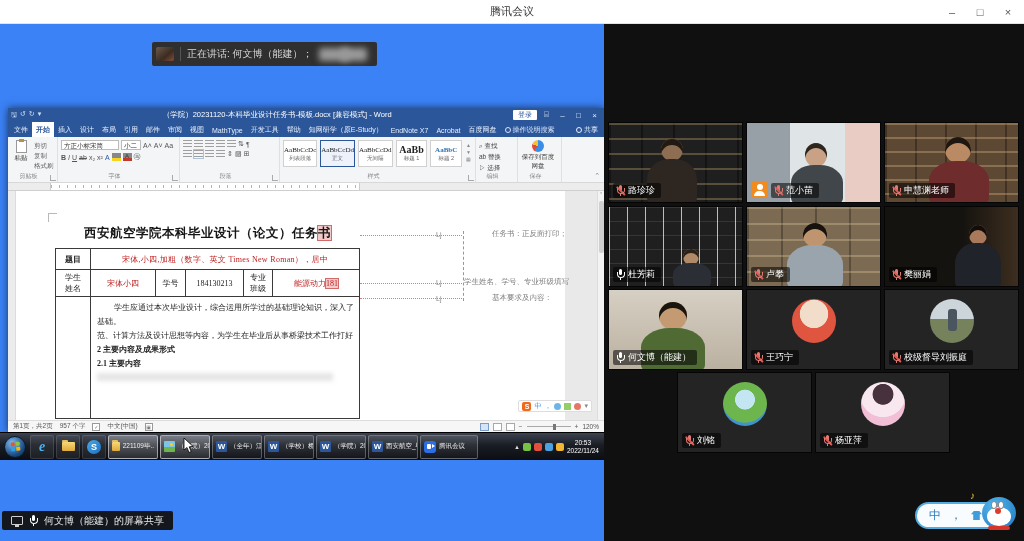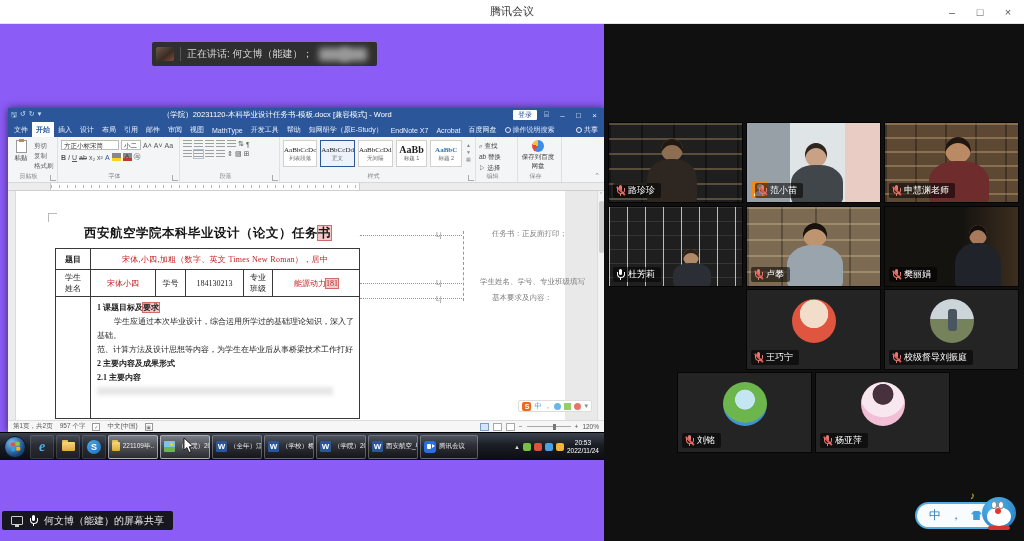--- a/index.html
+++ b/index.html
@@ -7,21 +7,21 @@
   body{font-family:"Liberation Sans",sans-serif;background:#000;overflow:hidden}
   #root{position:relative;width:1024px;height:541px;background:#141414;overflow:hidden}
 
   
   .titlebar{position:absolute;left:0;top:0;width:1024px;height:24px;background:#ffffff;border-bottom:1px solid #e4e4e4;display:flex;align-items:center;justify-content:center}
   .tm-title{font-size:11px;color:#333}
   .win-controls{position:absolute;right:2px;top:0;height:24px;display:flex}
   .wc{width:28px;height:24px;display:flex;align-items:center;justify-content:center;color:#555;font-size:11px;cursor:default}
 
   
-  .lp{position:absolute;left:0;top:24px;width:604px;height:517px;background:#8b5cf6}
+  .lp{position:absolute;left:0;top:24px;width:604px;height:517px;background:#3b82f6}
   .banner{position:absolute;left:152px;top:18px;height:24px;display:flex;align-items:center;gap:6px;background:#2f2f2f;border-radius:2px;padding:0 10px 0 4px}
   .banner-thumb{width:18px;height:14px;border-radius:2px;background:linear-gradient(140deg,#6e5a4a,#3a2c22 60%,#8a4a3a)}
   .banner-div{width:1px;height:14px;background:#555}
   .banner-text{font-size:10px;color:#d8d8d8;white-space:nowrap}
   .blurblob{height:13px;border-radius:2px;background:#9a9a9a;filter:blur(3px)}
 
   
   .ww{position:absolute;left:8px;top:84px;width:596px;height:324px;background:#fff;box-shadow:0 0 8px rgba(0,0,0,.6)}
   .ww-tb{height:14px;background:#2b579a;display:flex;align-items:center;color:#fff;font-size:8px;padding:0 3px;gap:3px}
   .qat{display:flex;gap:3px;color:#cfe0f8;font-size:7px}
@@ -392,40 +392,39 @@
                 <span style="display:inline-block;width:17px;word-break:break-all">专业班级</span>
               </div>
             <div class="tc red" style="flex:1">
               <span>能源动力 </span>
                 <span class="hl">181</span>
             </div>
           </div>
           <div class="dbody" style="height:121px;border-bottom:none">
             <div class="left"></div>
             <div class="content">
-              <div class="dline b"><span>1 课题目标及</span><span class="hl">要求</span></div>
               <div class="dline ind">学生应通过本次毕业设计，综合运用所学过的基础理论知识，深入了</div>
               <div class="dline">基础。</div>
               <div class="dline">范、计算方法及设计思想等内容，为学生在毕业后从事桥梁技术工作打好</div>
               <div class="dline b">2 主要内容及成果形式</div>
               <div class="dline b">2.1 主要内容</div>
               <div class="fadeline"></div>
             </div>
           </div>
         </div>
 
         <span class="rline" style="left:352px;top:44px;width:102px"></span>
         <span class="rline" style="left:352px;top:92px;width:102px"></span>
         <span class="rline" style="left:352px;top:107px;width:102px"></span>
         <span class="rvline" style="left:455px;top:40px;height:70px"></span>
 
         <span class="cauthor" style="left:428px;top:40px">Lj</span>
         <span class="comment" style="left:484px;top:38px">任务书：正反面打印；</span>
         <span class="cauthor" style="left:428px;top:88px">Lj</span>
-        <span class="comment" style="left:472px;top:86px">学生姓名、学号、专业班级填写</span>
+        <span class="comment" style="left:456px;top:86px">学生姓名、学号、专业班级填写</span>
         <span class="cauthor" style="left:428px;top:104px">Lj</span>
         <span class="comment" style="left:484px;top:102px">基本要求及内容：</span>
 
         <div class="sgbar">
           <span class="sg-s">S</span>
           <span class="sg-i">中</span>
           <span class="sg-i">，</span>
           <span class="sg-dot"></span>
           <span class="sg-sq"></span>
           <span class="sg-dot" style="background:#e05540"></span>
@@ -534,21 +533,21 @@
           </span>
         <span>路珍珍</span>
       </div>
     </div>
 
     <div class="tile bright-room" style="left:142px;top:98px">
       <div class="vbg"></div>
       <div class="head" style="left:58px;top:20px;width:22px;height:24px;background:#c9a184;box-shadow:inset 0 5px 0 #2c2620"></div>
       <div class="torso" style="left:44px;top:42px;width:52px;height:39px;background:#41464b"></div>
       <span class="pbadge"></span>
-      <div class="nbadge" style="left:8px">
+      <div class="nbadge" style="left:24px">
         <span class="mic off">
             <i class="stem"></i>
             <i class="slash"></i>
           </span>
         <span>范小苗</span>
       </div>
     </div>
 
     <div class="tile bookshelf-b" style="left:280px;top:98px">
       <div class="vbg"></div>
@@ -594,20 +593,31 @@
       <div class="torso" style="left:70px;top:36px;width:46px;height:45px;background:#20242a"></div>
       <div class="nbadge">
         <span class="mic off">
             <i class="stem"></i>
             <i class="slash"></i>
           </span>
         <span>樊丽娟</span>
       </div>
     </div>
 
+    <div class="tile beige-room active" style="left:4px;top:265px">
+      <div class="vbg"></div>
+      <div class="head" style="left:50px;top:12px;width:28px;height:28px;background:#c49a72;box-shadow:inset 0 6px 0 #1a140e"></div>
+      <div class="torso" style="left:32px;top:38px;width:64px;height:43px;background:#4f6b33"></div>
+      <div class="nbadge">
+        <span class="mic on">
+            <i class="stem"></i>
+          </span>
+        <span>何文博（能建）</span>
+      </div>
+    </div>
 
     <div class="tile avatar-tile" style="left:142px;top:265px">
       <div class="vbg"></div>
       <div class="avatar av-baby"></div>
       <div class="nbadge">
         <span class="mic off">
             <i class="stem"></i>
             <i class="slash"></i>
           </span>
         <span>王巧宁</span>

